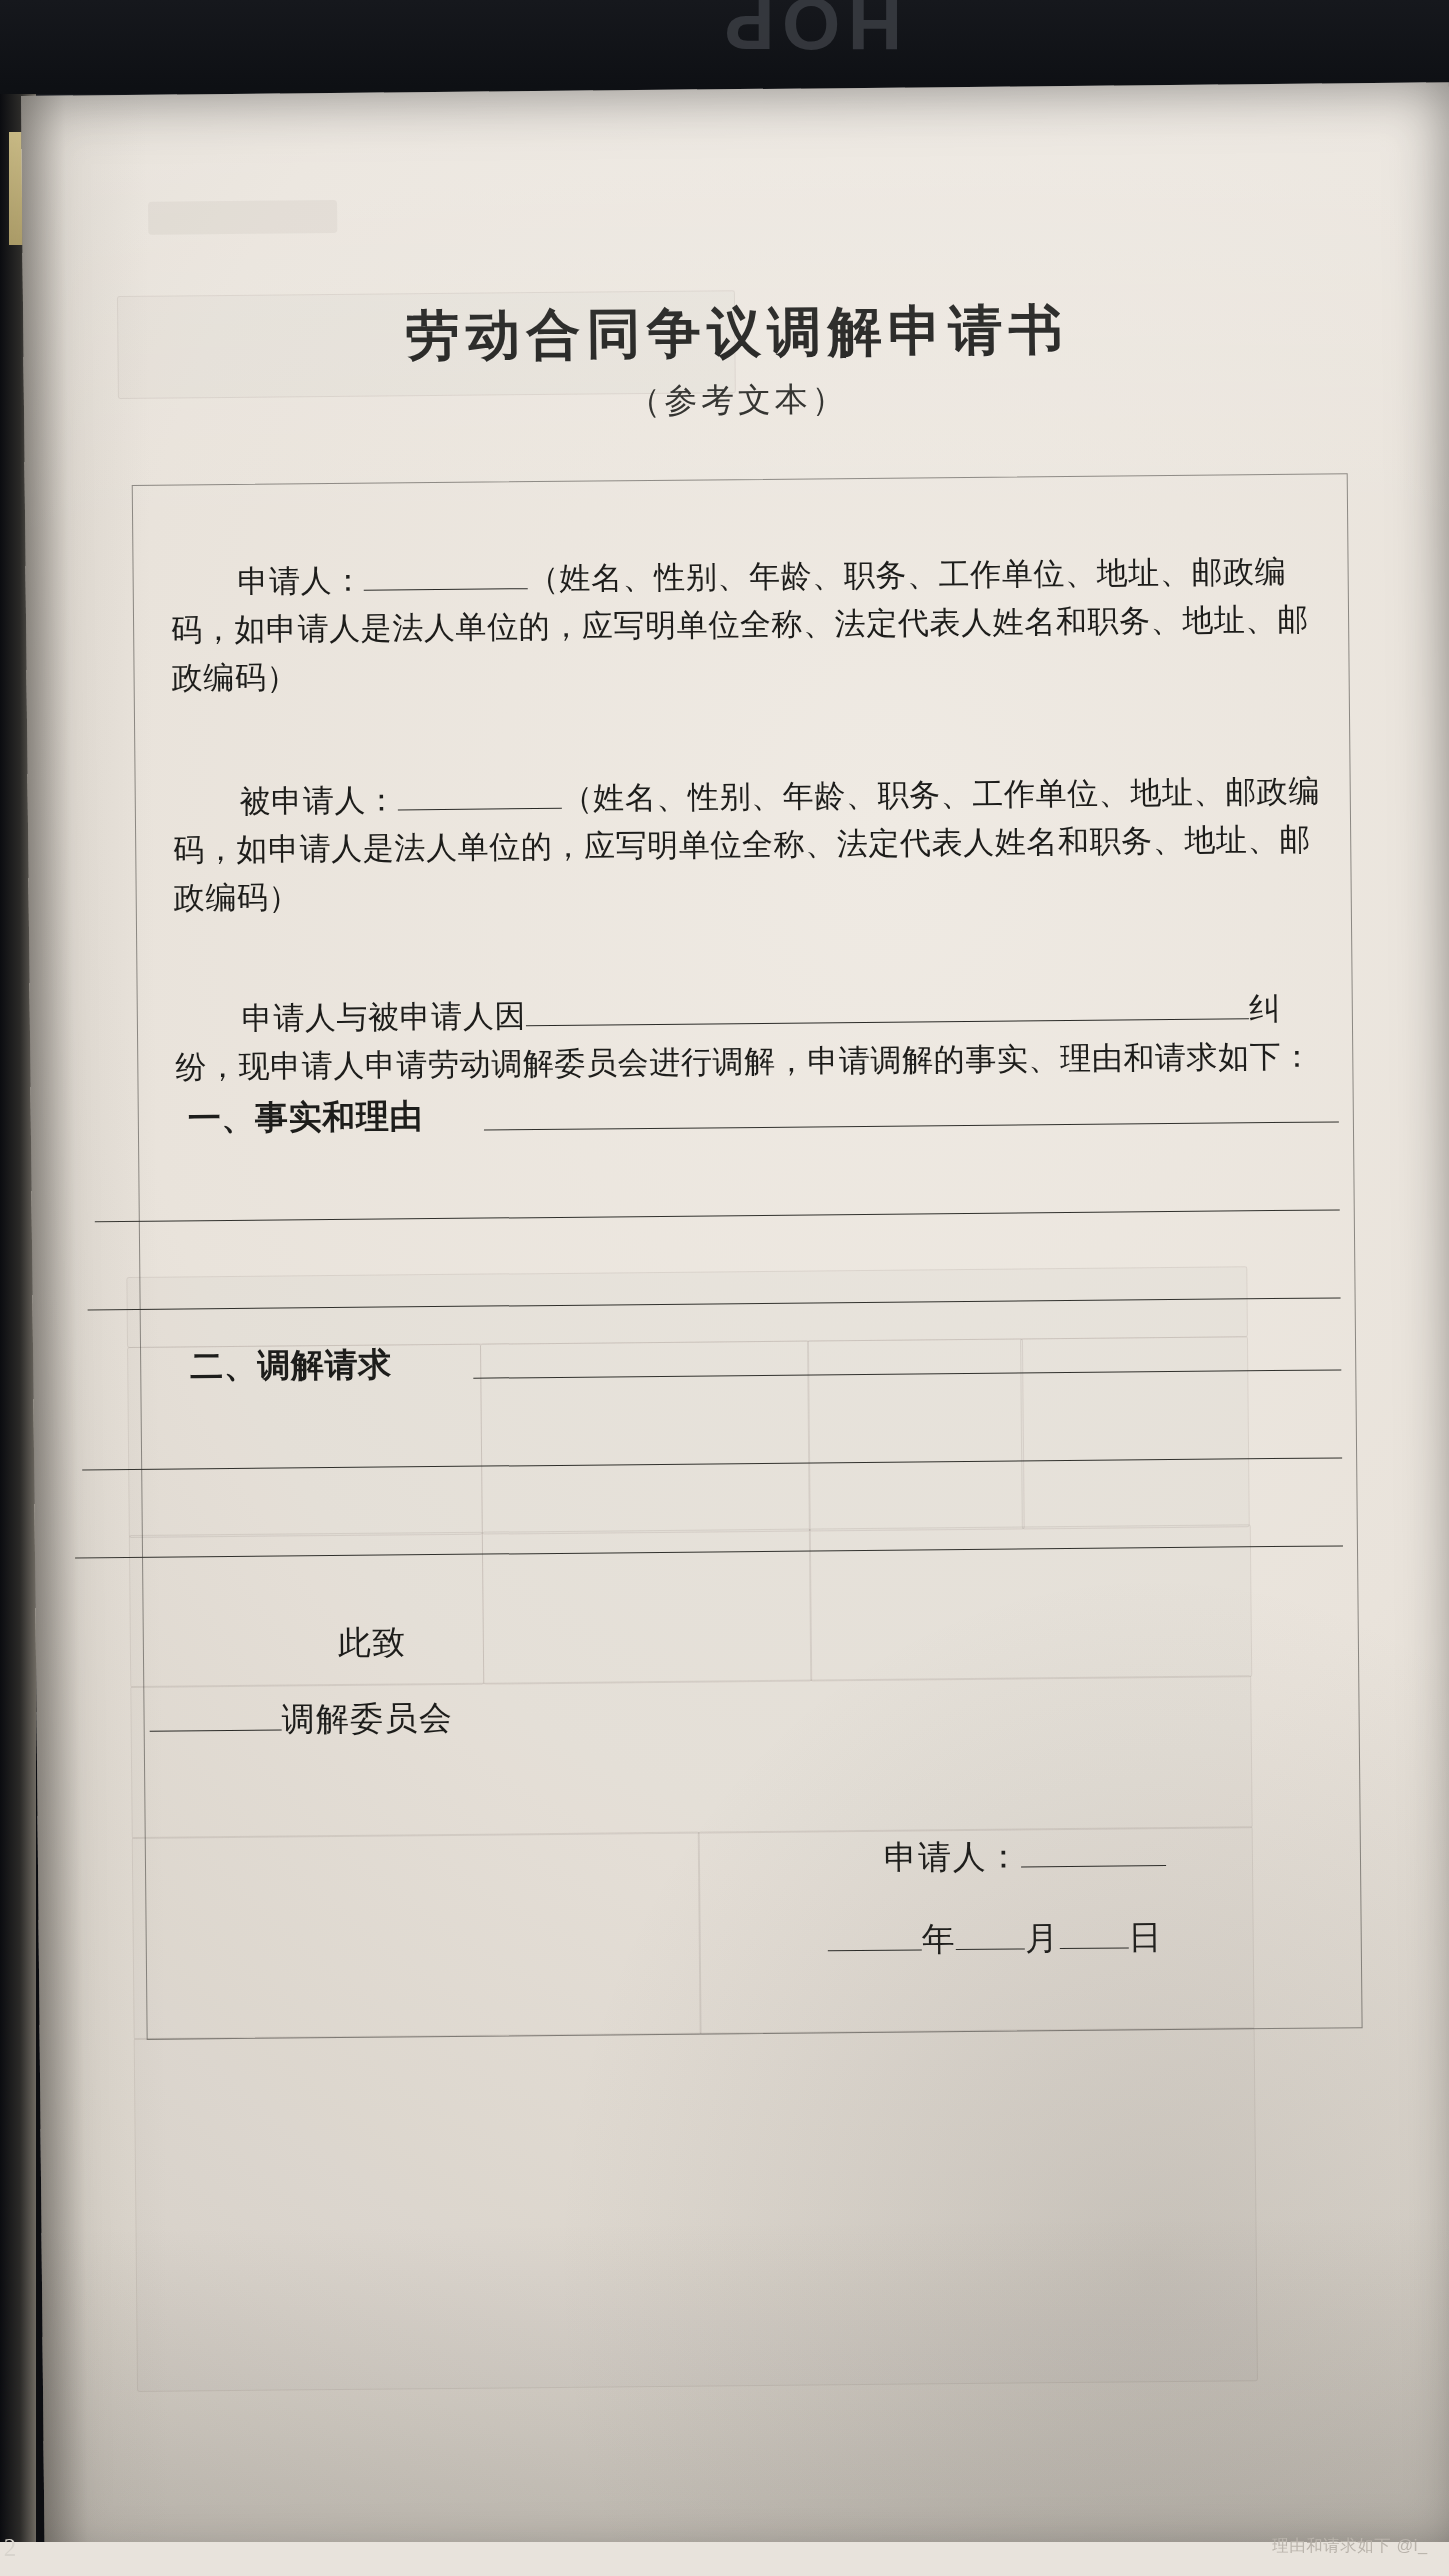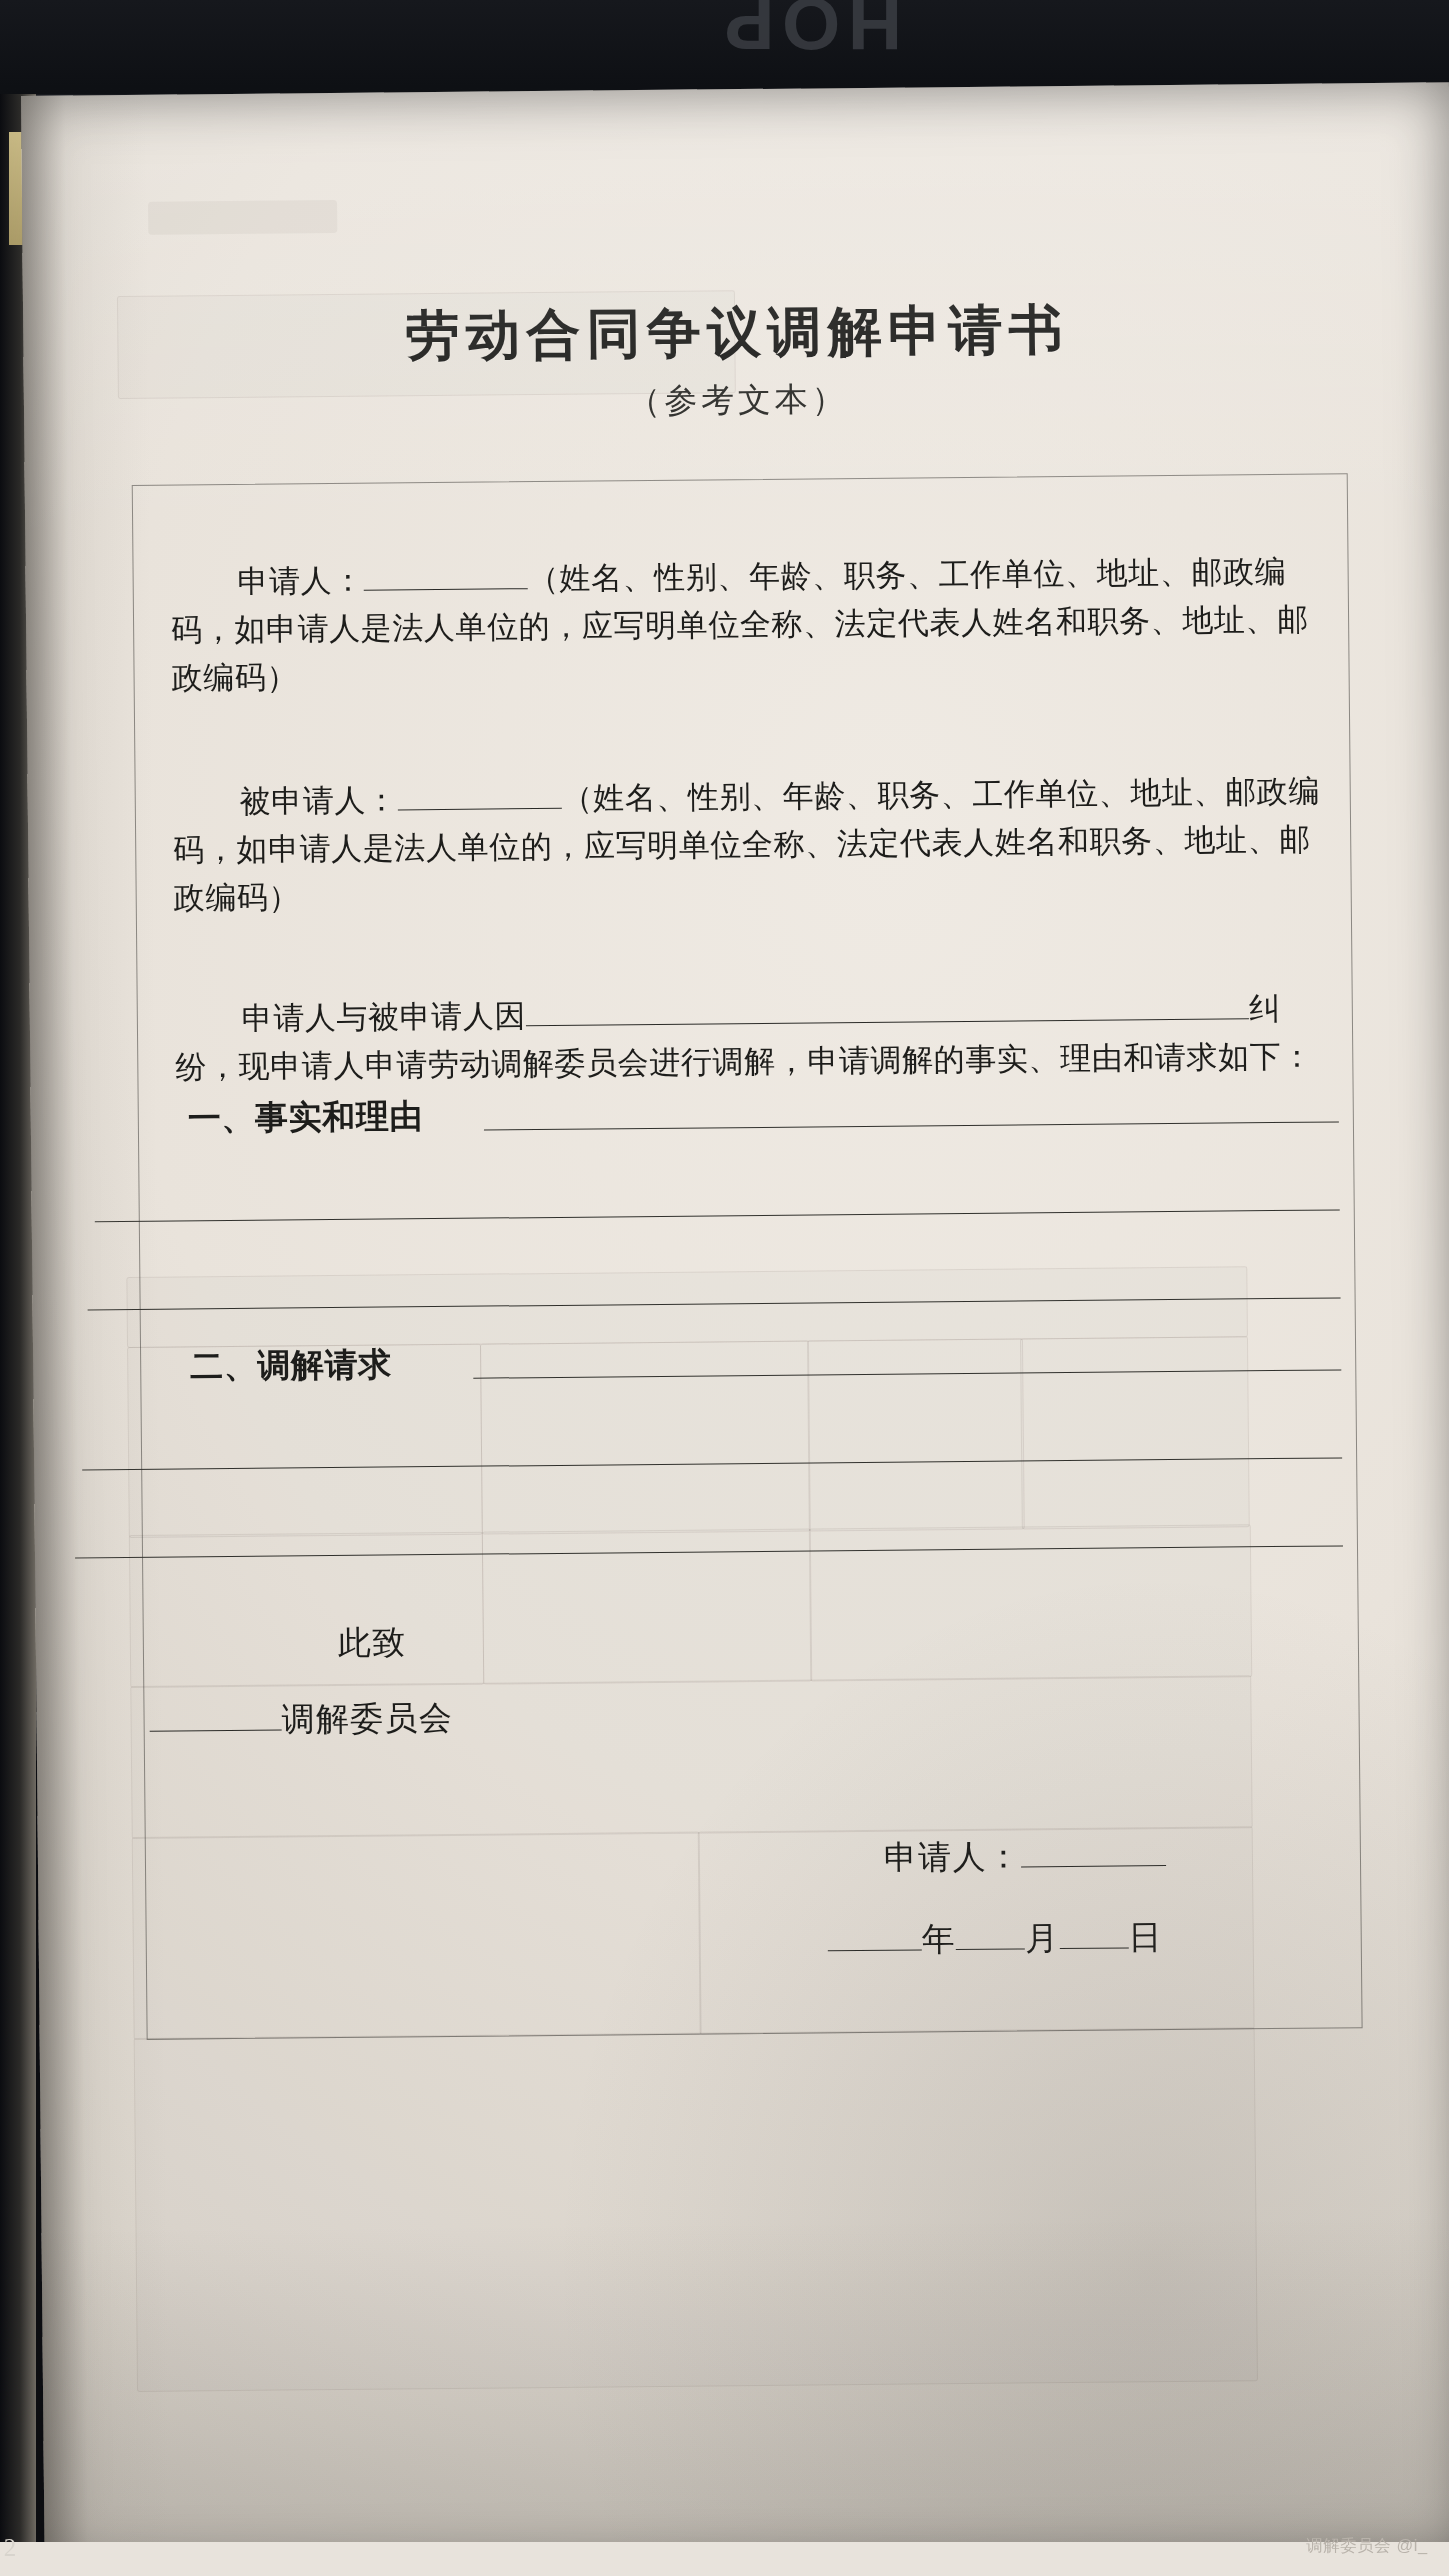--- a/index.html
+++ b/index.html
@@ -266,16 +266,16 @@
 
       <div class="sig-line" style="left:789px; top:1830px; font-size:33px;">
         <span class="blank-inline" style="width:94px; height:31px;"></span><span>年</span><span class="blank-inline" style="width:69px; height:31px;"></span><span>月</span><span class="blank-inline" style="width:69px; height:31px;"></span><span>日</span>
       </div>
 
     </div>
   </div>
 
   <div id="bottom-strip"></div>
   <div id="folio">2</div>
-  <div id="watermark">调解委员会 @i_</div>
+  <div id="watermark">理由和请求如下 @i_</div>
 
 </div>
 
 
 </body></html>

